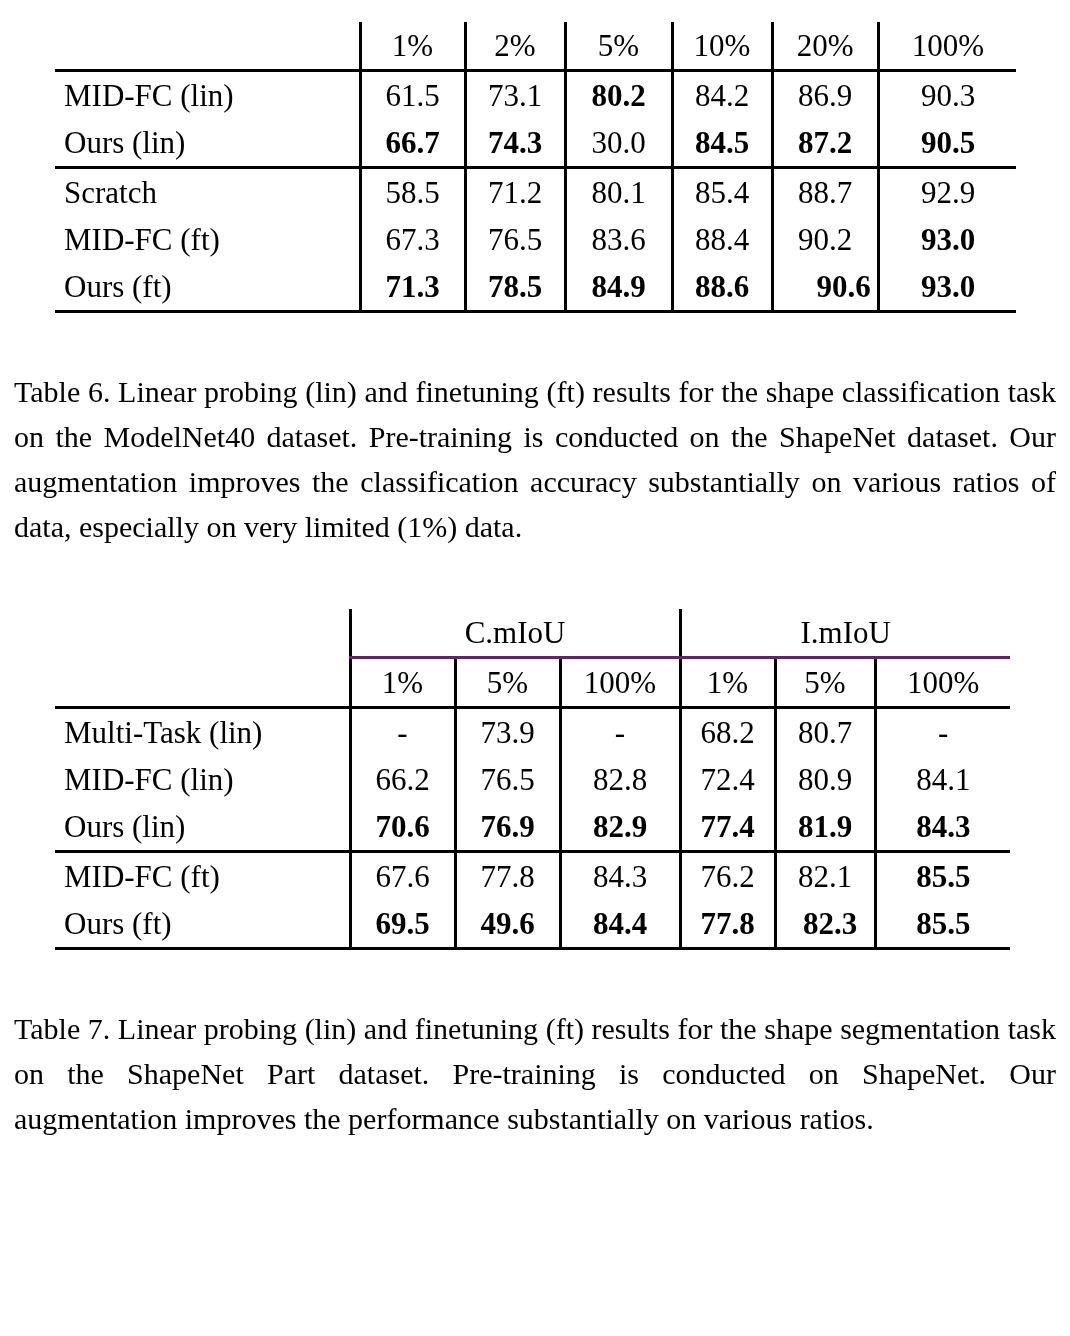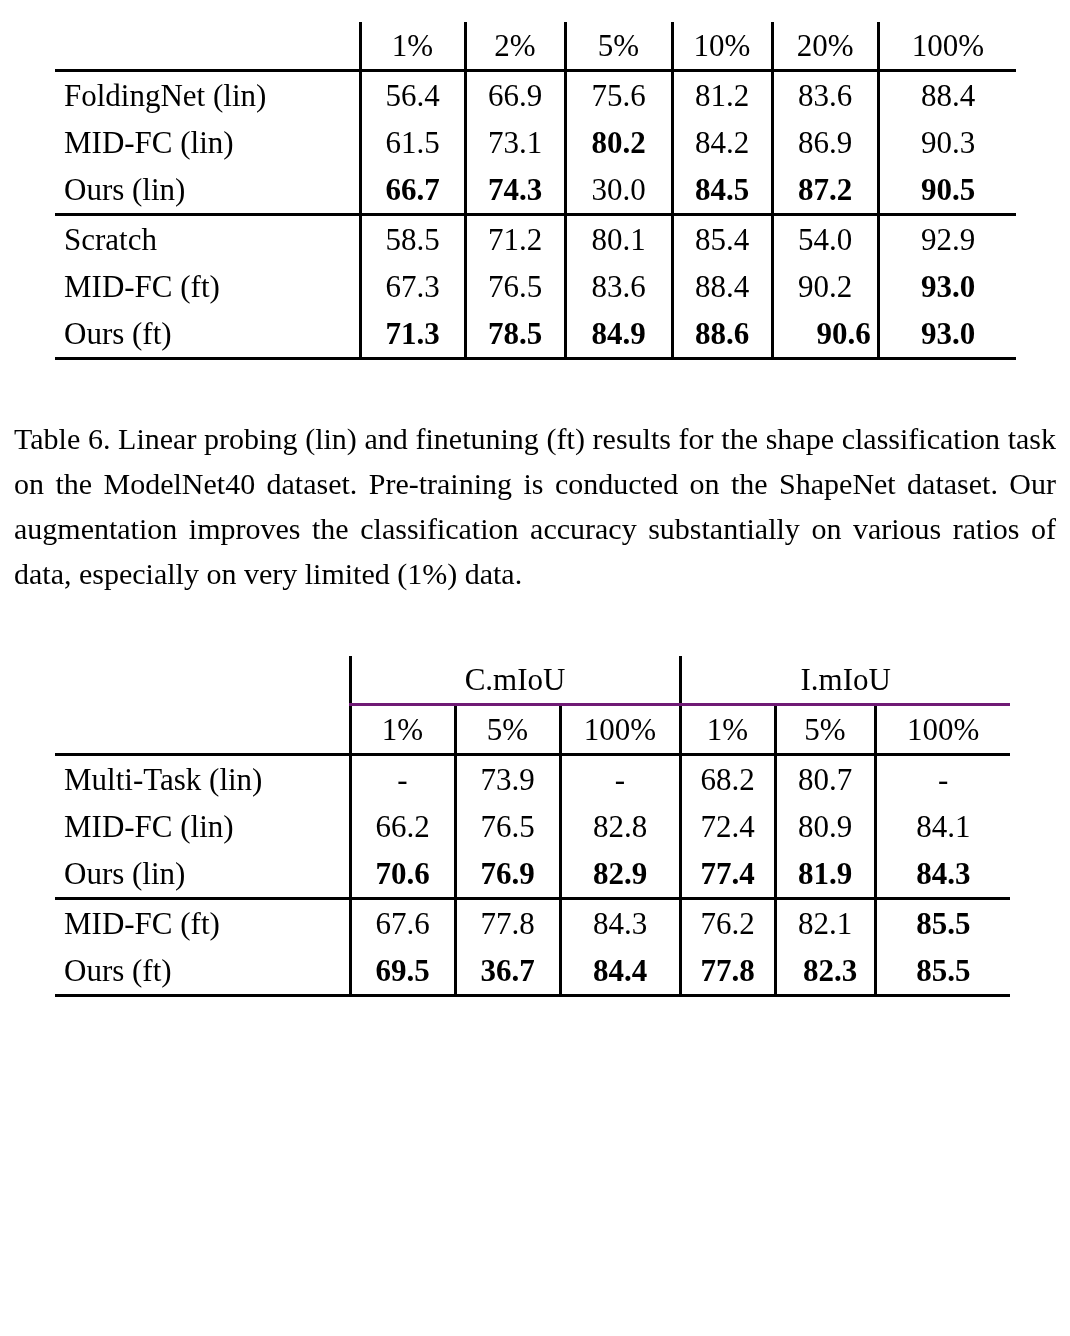--- a/index.html
+++ b/index.html
@@ -60,29 +60,20 @@
         <th class="col-header vline">1%</th>
         <th class="col-header vline">2%</th>
         <th class="col-header vline">5%</th>
         <th class="col-header vline">10%</th>
         <th class="col-header vline">20%</th>
         <th class="col-header vline">100%</th>
       </tr>
     </thead>
     <tbody>
       <tr>
-        <td class="row-label">FoldingNet (lin)</td>
-        <td class="data-cell vline">56.4</td>
-        <td class="data-cell vline">66.9</td>
-        <td class="data-cell vline">75.6</td>
-        <td class="data-cell vline">81.2</td>
-        <td class="data-cell vline">83.6</td>
-        <td class="data-cell vline">88.4</td>
-      </tr>
-      <tr>
         <td class="row-label">MID-FC (lin)</td>
         <td class="data-cell vline">61.5</td>
         <td class="data-cell vline">73.1</td>
         <td class="data-cell vline" style="font-weight: bold;">80.2</td>
         <td class="data-cell vline">84.2</td>
         <td class="data-cell vline">86.9</td>
         <td class="data-cell vline">90.3</td>
       </tr>
       <tr class="rule">
         <td class="row-label">Ours (lin)</td>
@@ -92,21 +83,21 @@
         <td class="data-cell vline" style="font-weight: bold;">84.5</td>
         <td class="data-cell vline" style="font-weight: bold;">87.2</td>
         <td class="data-cell vline" style="font-weight: bold;">90.5</td>
       </tr>
       <tr>
         <td class="row-label">Scratch</td>
         <td class="data-cell vline">58.5</td>
         <td class="data-cell vline">71.2</td>
         <td class="data-cell vline">80.1</td>
         <td class="data-cell vline">85.4</td>
-        <td class="data-cell vline">54.0</td>
+        <td class="data-cell vline">88.7</td>
         <td class="data-cell vline">92.9</td>
       </tr>
       <tr>
         <td class="row-label">MID-FC (ft)</td>
         <td class="data-cell vline">67.3</td>
         <td class="data-cell vline">76.5</td>
         <td class="data-cell vline">83.6</td>
         <td class="data-cell vline">88.4</td>
         <td class="data-cell vline">90.2</td>
         <td class="data-cell vline" style="font-weight: bold;">93.0</td>
@@ -184,23 +175,24 @@
         <td class="data-cell vline">67.6</td>
         <td class="data-cell vline">77.8</td>
         <td class="data-cell vline">84.3</td>
         <td class="data-cell vline">76.2</td>
         <td class="data-cell vline">82.1</td>
         <td class="data-cell vline" style="font-weight: bold;">85.5</td>
       </tr>
       <tr class="rule">
         <td class="row-label">Ours (ft)</td>
         <td class="data-cell vline" style="font-weight: bold; font-family: Liberation Serif, serif;">69.5</td>
-        <td class="data-cell vline" style="font-weight: bold;">36.7</td>
+        <td class="data-cell vline" style="font-weight: bold;">49.6</td>
         <td class="data-cell vline" style="font-weight: bold;">84.4</td>
         <td class="data-cell vline" style="font-weight: bold;">77.8</td>
         <td class="data-cell vline" style="font-weight: bold; padding-left: 16px;">82.3</td>
         <td class="data-cell vline" style="font-weight: bold;">85.5</td>
       </tr>
     </tbody>
   </table>
 
+  <p class="caption">Table 7. Linear probing (lin) and finetuning (ft) results for the shape segmentation task on the ShapeNet Part dataset. Pre-training is conducted on ShapeNet. Our augmentation improves the performance substantially on various ratios.</p>
 
 </div>
 
 </body></html>

